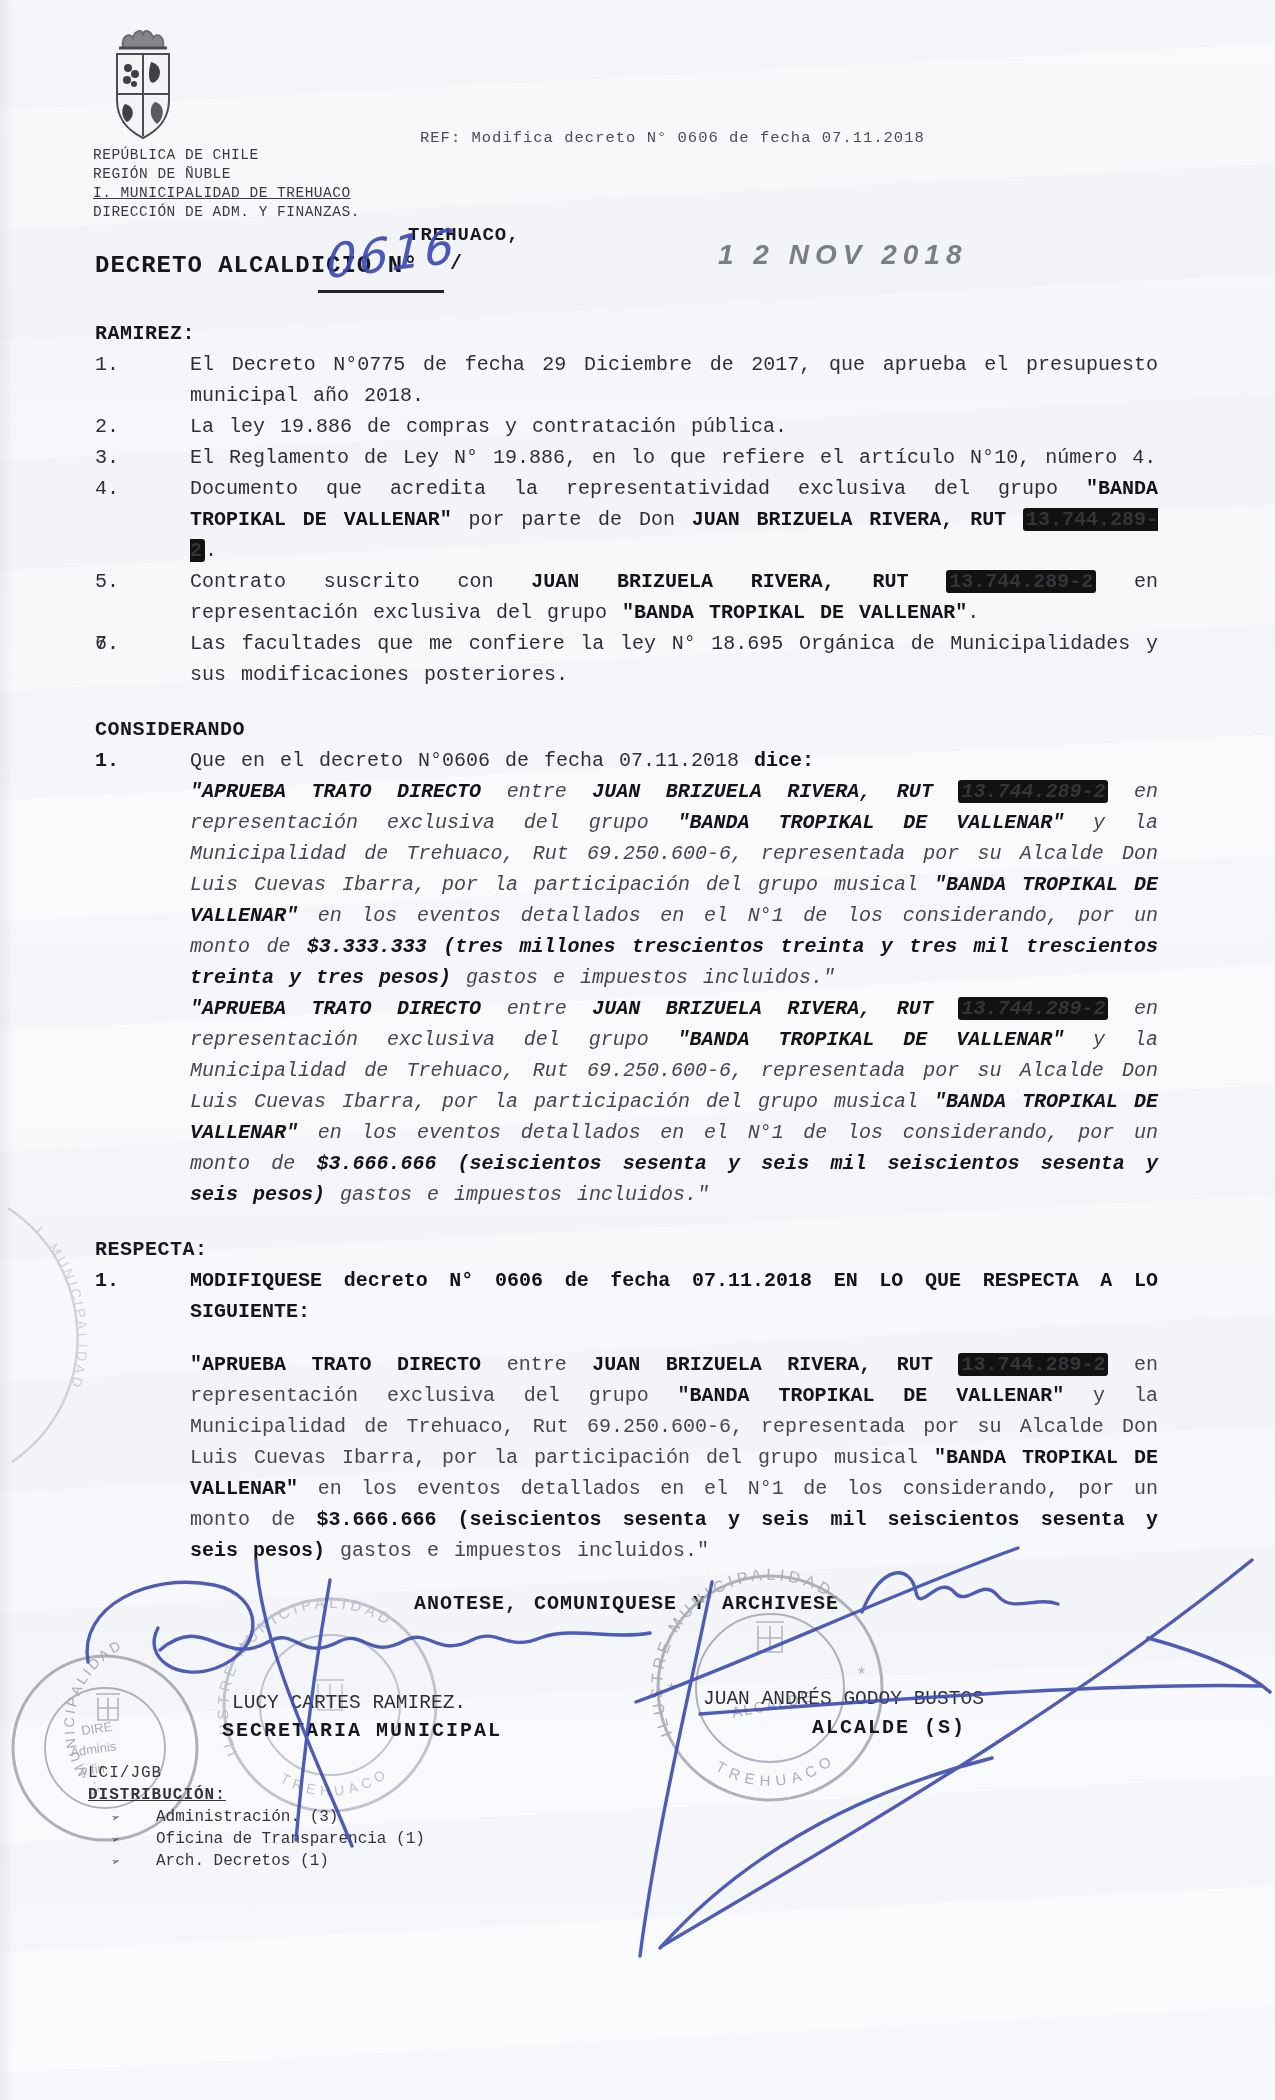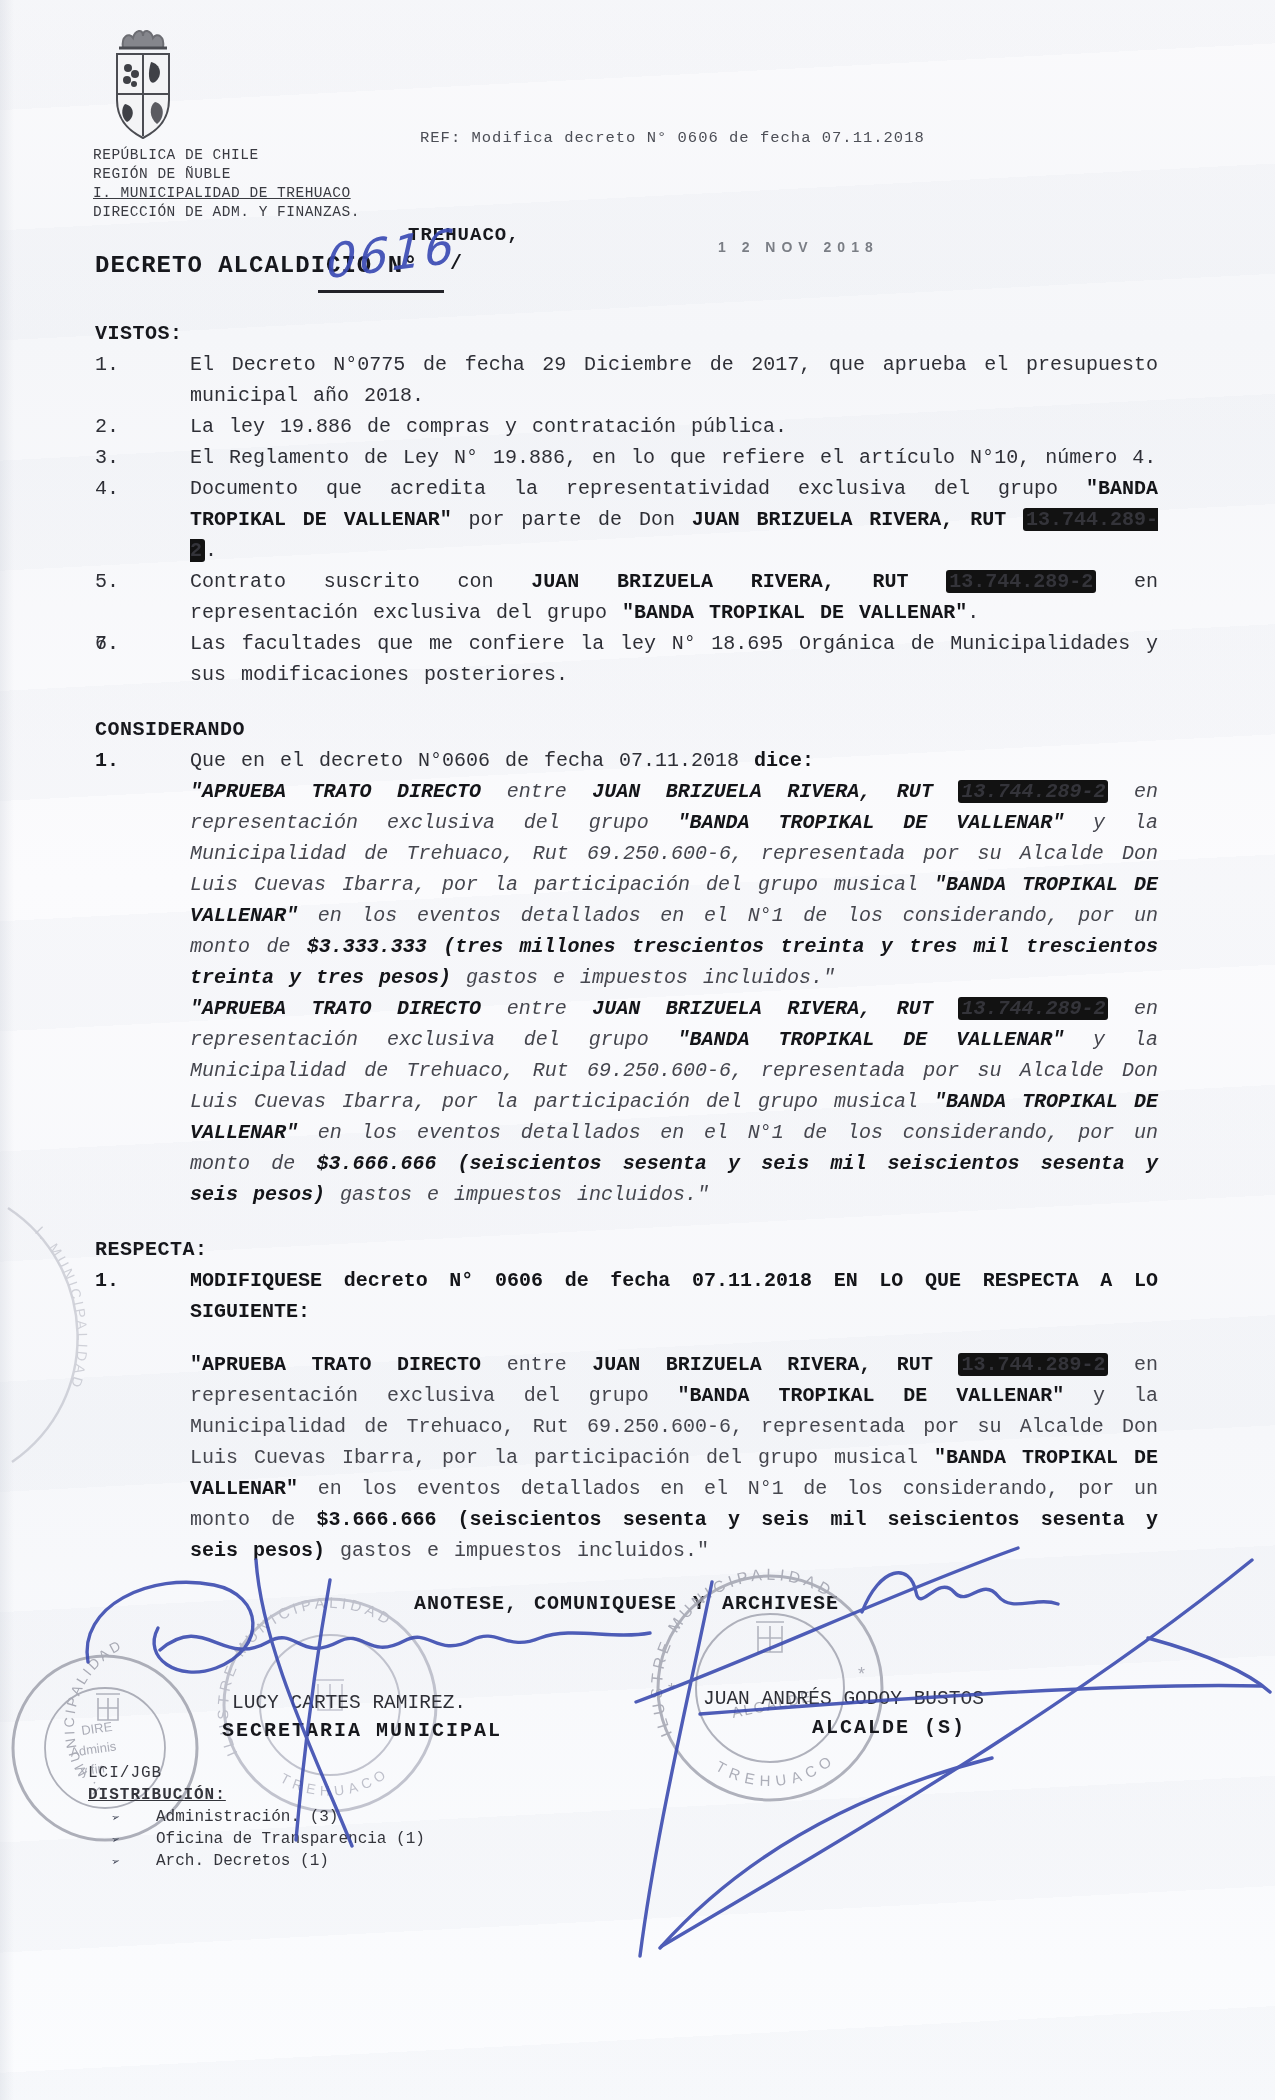--- a/index.html
+++ b/index.html
@@ -21,21 +21,21 @@
   .letterhead{left:93px;top:146px;font-size:14.5px;line-height:19px;color:#3a3b42;letter-spacing:.5px;}
   .lh-line{white-space:nowrap;}
   .lh-underline{text-decoration:underline;}
   .ref{left:420px;top:129px;font-size:15.5px;color:#4c4e56;letter-spacing:1px;white-space:nowrap;}
   
   .place{left:408px;top:224px;font-size:19px;font-weight:700;color:#17181d;letter-spacing:1px;}
   .decree-label{left:95px;top:252px;font-size:24px;font-weight:700;color:#17181d;letter-spacing:1px;white-space:nowrap;}
   .decree-num{left:326px;top:226px;font-size:47px;color:#3b4bb4;font-family:"DejaVu Sans",sans-serif;font-style:italic;transform:rotate(-7deg) skewX(-9deg);letter-spacing:3px;opacity:.92;}
   .decree-underline{left:318px;top:290px;width:126px;border-bottom:3px solid #232329;}
   .decree-slash{left:450px;top:252px;font-size:20px;font-weight:700;color:#17181d;}
-  .date-stamp{left:718px;top:239px;font-size:14px;font-family:"Liberation Sans",sans-serif;font-weight:700;color:#666a72;letter-spacing:6px;opacity:.85;white-space:nowrap;}
+  .date-stamp{left:718px;top:239px;font-size:28px;font-family:"Liberation Sans",sans-serif;font-weight:700;color:#666a72;letter-spacing:6px;opacity:.85;white-space:nowrap;font-style:italic;}
   
   .content{left:95px;top:318px;width:1063px;font-size:20px;line-height:31px;word-spacing:3px;}
   .hd{font-weight:700;color:#17181d;letter-spacing:.5px;}
   .li{position:relative;padding-left:95px;text-align:justify;}
   .li .num{position:absolute;left:0;top:0;}
   .numb{font-weight:700;color:#17181d;}
   .quote{padding-left:95px;text-align:justify;color:#45464e;}
   .quote.ital{font-style:italic;}
   .debe{padding-left:95px;font-weight:700;color:#17181d;margin-top:24px;}
   .sb{font-weight:700;color:#141519;}
@@ -94,21 +94,21 @@
 
   <div class="abs place">TREHUACO,</div>
   <div class="abs decree-label">DECRETO ALCALDICIO N°</div>
   <div class="abs decree-num">0616</div>
   <div class="abs decree-underline"></div>
   <div class="abs decree-slash">/</div>
   <div class="abs date-stamp">1 2 NOV 2018</div>
 
   <div class="abs content">
 
-    <div class="hd">VISTOS:</div>
+    <div class="hd">RAMIREZ:</div>
     <div class="li">
       <span class="num">1.</span>
       <span><span>El Decreto N°0775 de fecha 29 Diciembre de 2017, que aprueba el presupuesto municipal año 2018.</span></span>
     </div>
     <div class="li">
       <span class="num">2.</span>
       <span><span>La ley 19.886 de compras y contratación pública.</span></span>
     </div>
     <div class="li">
       <span class="num">3.</span>

